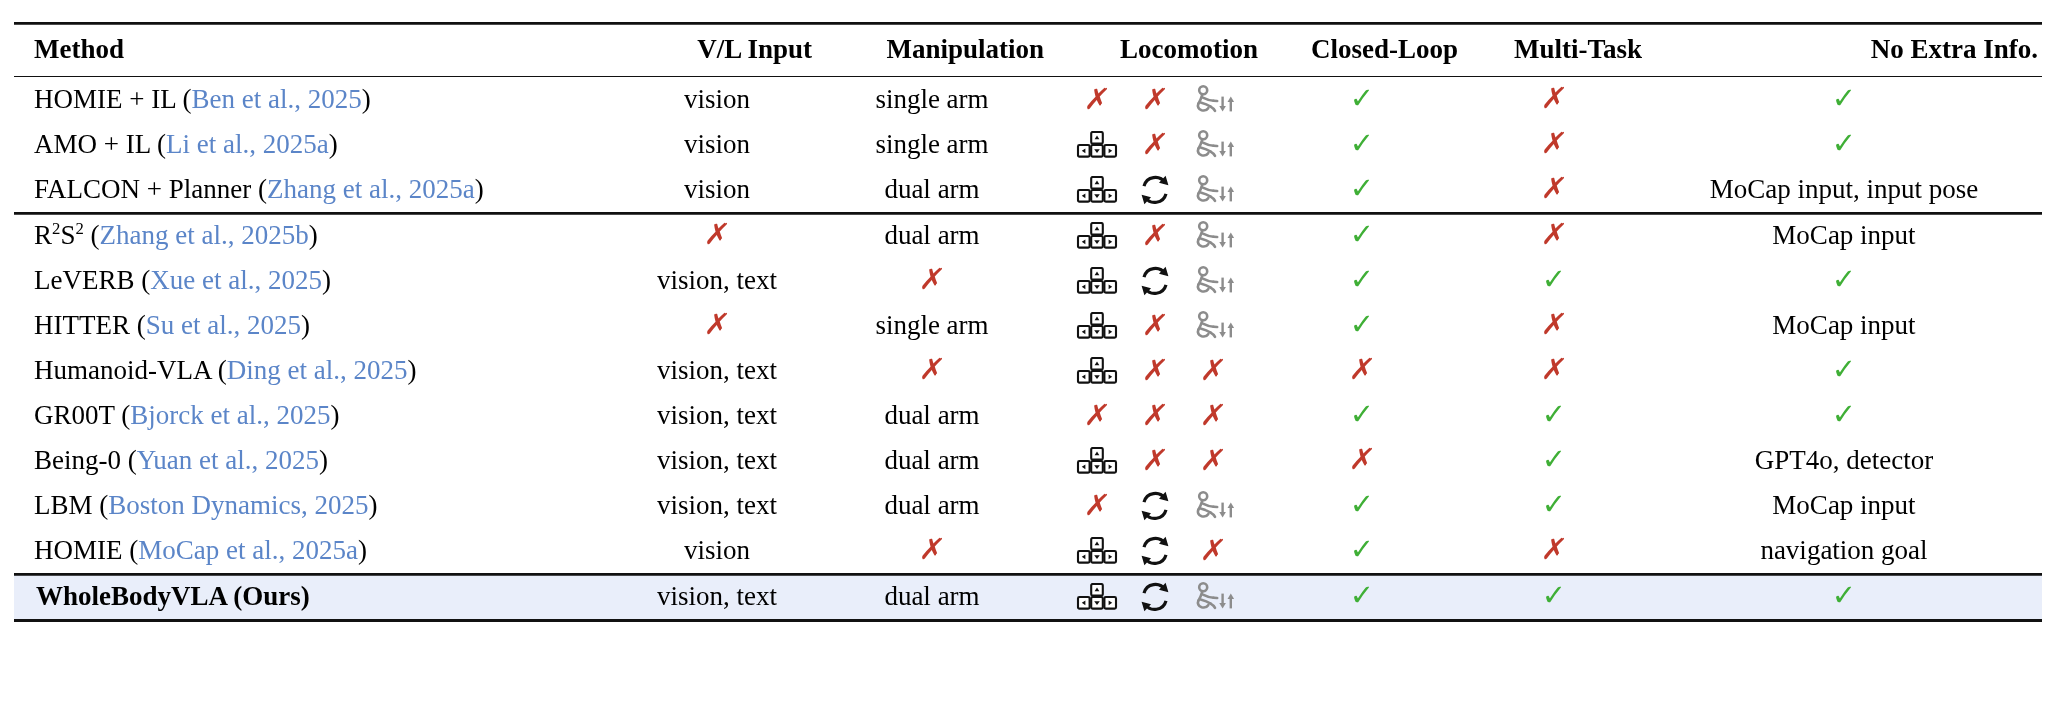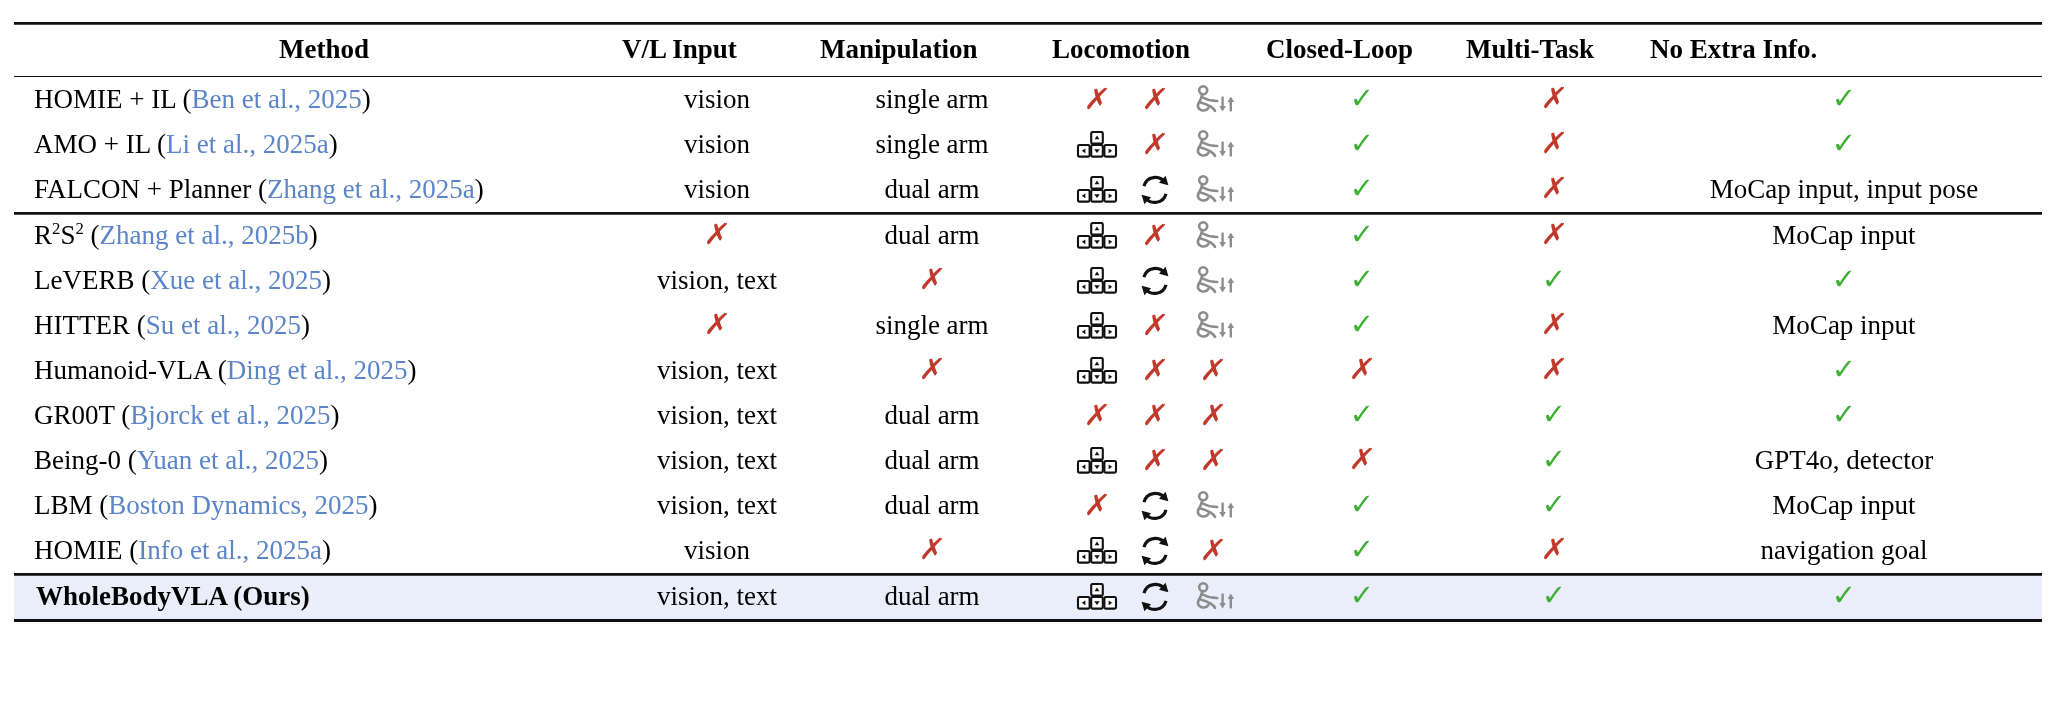--- a/index.html
+++ b/index.html
@@ -28,25 +28,25 @@
     font-size: 27px;
   }
   .rule-mid td, .rule-mid th { border-top: 1.6px solid #111; }
   .rule-double-top td, .rule-double-top th {
     border-top: 1.6px solid #111;
     box-shadow: inset 0 3px 0 -1.3px #111;
   }
   thead th {
     font-weight: bold;
     padding: 11px 4px 11px 4px;
-    text-align: left;
+    text-align: right;
     vertical-align: bottom;
     white-space: nowrap;
   }
-  thead th.col-method { text-align: center; padding-left: 20px; }
+  thead th.col-method { text-align: left; padding-left: 20px; }
   tbody td {
     padding: 5.5px 4px;
     text-align: center;
     vertical-align: middle;
     white-space: nowrap;
     line-height: 1.08;
   }
   tbody td.col-method { text-align: left; padding-left: 20px; }
 
   
@@ -573,21 +573,21 @@
     </g>
   </svg>
               </span>
       </span>
     </td>
     <td><span class="mark yes">✓</span></td>
     <td><span class="mark yes">✓</span></td>
     <td><span>MoCap input</span></td>
   </tr>
         <tr class="">
-    <td class="col-method"><span>HOMIE</span> (<span class="cite">Info et al., 2025a</span>)</td>
+    <td class="col-method"><span>HOMIE</span> (<span class="cite">MoCap et al., 2025a</span>)</td>
     <td><span>vision</span></td>
     <td><span class="mark no">✗</span></td>
     <td>
       <span class="loco">
         <span class="loco-slot">
                 <svg class="keypad" width="42" height="27" viewBox="0 0 42 27">
     <g>
 
     <rect x="15.2" y="1" width="11.6" height="11.6" rx="1.4" fill="#fff" stroke="#111111" stroke-width="2.1"></rect>
     <path d="M18.6 8.2 L21.0 4.6 L23.4 8.2 Z" fill="#111111"></path>

